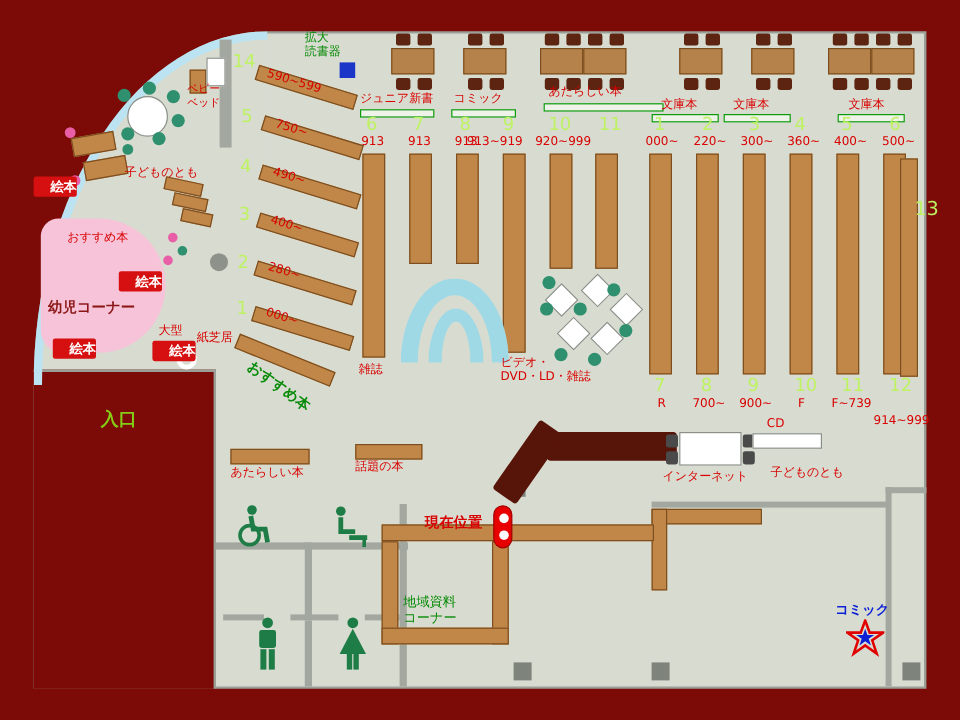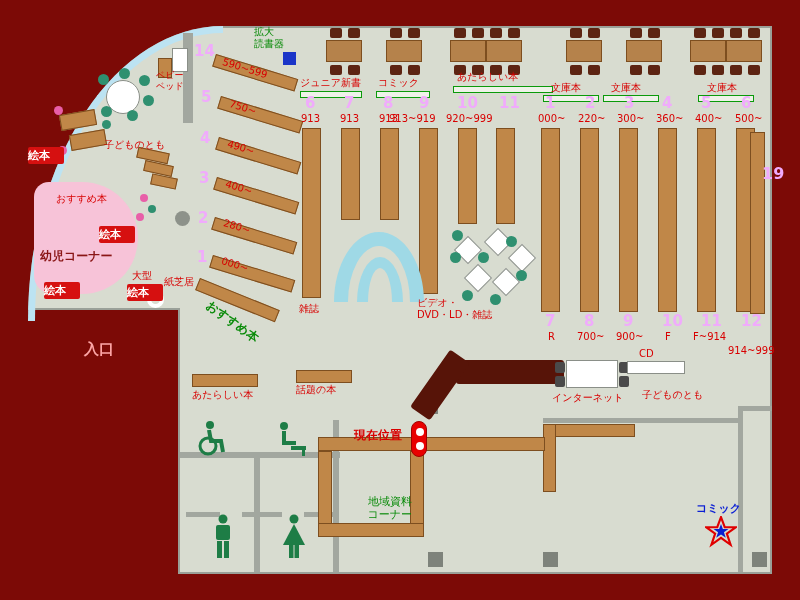--- a/index.html
+++ b/index.html
@@ -11,25 +11,25 @@
   .redblock{left:28px;top:308px;width:152px;height:266px;background:#7c0a06;border-top:2px solid #9aa098;border-right:2px solid #9aa098}
   .wall{background:#a2a79f}
   .pillar{background:#7e837b}
   .shelfV{width:19px;background:#c08748;border:1px solid #7d4e1f}
   .bar{background:#c08748;border:1px solid #7d4e1f}
   .gbox{border:1px solid #0a9a0a;height:7px;background:#eef2e8}
   .rtable{position:absolute;width:36px;height:22px;background:#b5824b;border:1px solid #7d4e1f}
   .chair{position:absolute;width:12px;height:10px;background:#5d2412;border-radius:2px}
   .gdot{position:absolute;background:#2f9070;border-radius:50%}
   .pdot{position:absolute;background:#e85fa8;border-radius:50%}
-  .num{color:#f0abfc;font-weight:bold;font-size:15px;line-height:1;white-space:nowrap}
+  .num{color:#bef264;font-weight:normal;font-size:15px;line-height:1;white-space:nowrap}
   .range{color:#d80000;font-size:10px;line-height:1;white-space:nowrap}
   .rlabel{color:#d80000;font-size:10px;line-height:1.2;white-space:pre-line}
   .glabel{color:#078a07;font-size:11px;line-height:1.2;white-space:pre-line}
-  .redbox{background:#d61010;color:#fff;font-size:11px;font-weight:bold;text-align:left;line-height:17px;border-radius:2px}
+  .redbox{background:#d61010;color:#fff;font-size:11px;font-weight:bold;text-align:right;line-height:17px;border-radius:2px}
   .counter{background:#571408;border-radius:3px}
   .whitebox{background:#fff;border:1px solid #8a8f88}
   .diamond{position:absolute;width:20px;height:20px;background:#fff;border:1px solid #8a8f88;transform:rotate(45deg)}
 </style>
 </head>
 <body>
 
 <div id="map">
 
   <div class="abs floor"></div>
@@ -244,35 +244,35 @@
   <div class="abs rlabel" style="left:551px;top:82px">文庫本</div>
   <div class="abs rlabel" style="left:611px;top:82px">文庫本</div>
   <div class="abs rlabel" style="left:707px;top:82px">文庫本</div>
   <div class="abs rlabel" style="left:156px;top:70px;font-size:9px">ベビー
 ベッド</div>
   <div class="abs rlabel" style="left:104px;top:139px;font-size:10px">子どものとも</div>
   <div class="abs rlabel" style="left:56px;top:193px;font-size:10px">おすすめ本</div>
   <div class="abs" style="left:40px;top:248px;color:#8a1616;font-weight:bold;font-size:12px">幼児コーナー</div>
   <div class="abs rlabel" style="left:132px;top:270px;font-size:10px">大型</div>
   <div class="abs rlabel" style="left:164px;top:276px;font-size:10px">紙芝居</div>
-  <div class="abs" style="left:84px;top:340px;color:#fca5a5;font-weight:bold;font-size:15px">入口</div>
+  <div class="abs" style="left:84px;top:340px;color:#84cc16;font-weight:bold;font-size:15px">入口</div>
   <div class="abs glabel" style="left:212px;top:298px;font-weight:bold;font-size:12px;transform:rotate(36deg);transform-origin:left top;white-space:nowrap">おすすめ本</div>
   <div class="abs rlabel" style="left:299px;top:303px">雑誌</div>
   <div class="abs rlabel" style="left:417px;top:297px;font-size:10px">ビデオ・
 DVD・LD・雑誌</div>
   <div class="abs rlabel" style="left:192px;top:389px">あたらしい本</div>
   <div class="abs rlabel" style="left:296px;top:384px">話題の本</div>
   <div class="abs rlabel" style="left:354px;top:428px;font-weight:bold;font-size:12px">現在位置</div>
   <div class="abs rlabel" style="left:639px;top:348px">CD</div>
   <div class="abs rlabel" style="left:552px;top:392px">インターネット</div>
   <div class="abs rlabel" style="left:642px;top:389px">子どものとも</div>
-  <div class="abs glabel" style="left:336px;top:495px;width:76px;text-align:right">地域資料
+  <div class="abs glabel" style="left:336px;top:495px;width:76px;text-align:left">地域資料
 コーナー</div>
   <div class="abs" style="left:696px;top:501px;color:#0b1fd4;font-weight:bold;font-size:11px">コミック</div>
-  <div class="abs num" style="left:762px;top:166px;font-size:16px">19</div>
+  <div class="abs num" style="left:762px;top:166px;font-size:16px">13</div>
 
   <div class="abs num" style="left:194px;top:44px">14</div>
   <div class="abs num" style="left:201px;top:90px">5</div>
   <div class="abs num" style="left:200px;top:131px">4</div>
   <div class="abs num" style="left:199px;top:171px">3</div>
   <div class="abs num" style="left:198px;top:211px">2</div>
   <div class="abs num" style="left:197px;top:250px">1</div>
   <div class="abs range" style="left:224px;top:57px;transform:rotate(17deg);transform-origin:left top">590~599</div>
   <div class="abs range" style="left:231px;top:99px;transform:rotate(17deg);transform-origin:left top">750~</div>
   <div class="abs range" style="left:229px;top:139px;transform:rotate(17deg);transform-origin:left top">490~</div>
@@ -309,16 +309,16 @@
   <div class="abs num" style="left:545px;top:314px">7</div>
   <div class="abs num" style="left:584px;top:314px">8</div>
   <div class="abs num" style="left:623px;top:314px">9</div>
   <div class="abs num" style="left:662px;top:314px">10</div>
   <div class="abs num" style="left:701px;top:314px">11</div>
   <div class="abs num" style="left:741px;top:314px">12</div>
   <div class="abs range" style="left:548px;top:332px">R</div>
   <div class="abs range" style="left:577px;top:332px">700~</div>
   <div class="abs range" style="left:616px;top:332px">900~</div>
   <div class="abs range" style="left:665px;top:332px">F</div>
-  <div class="abs range" style="left:693px;top:332px">F~914</div>
+  <div class="abs range" style="left:693px;top:332px">F~739</div>
   <div class="abs range" style="left:728px;top:346px">914~999</div>
 
 </div>
 
 </body></html>

